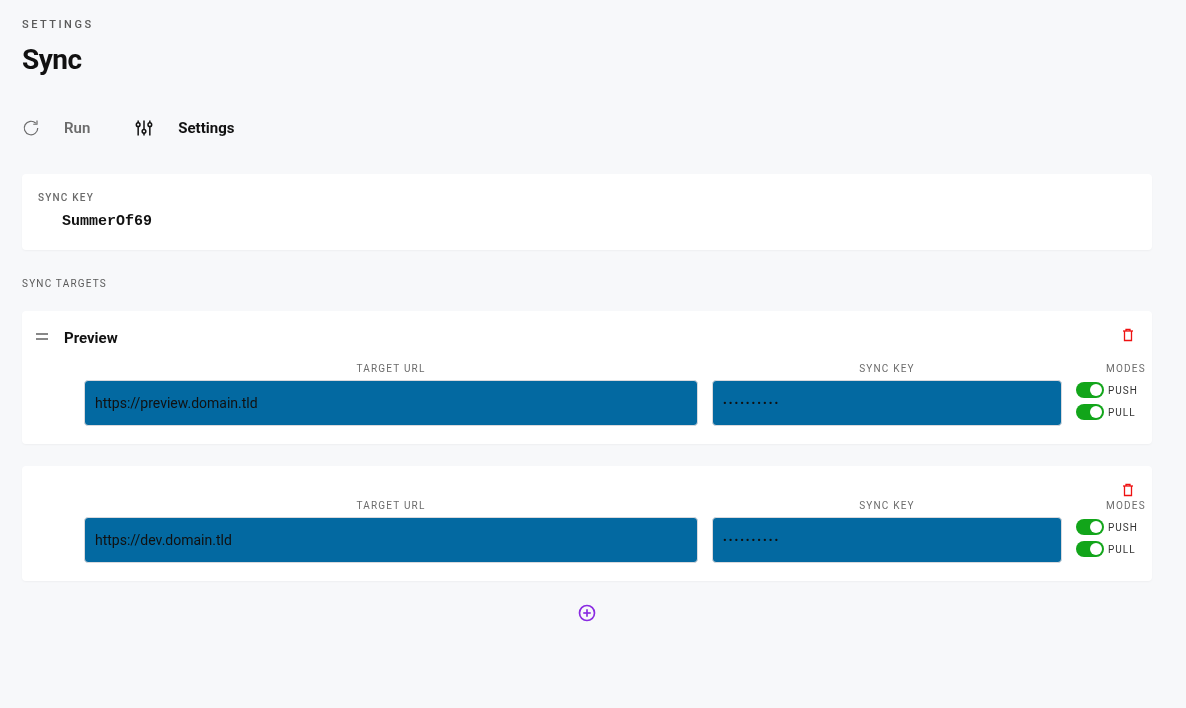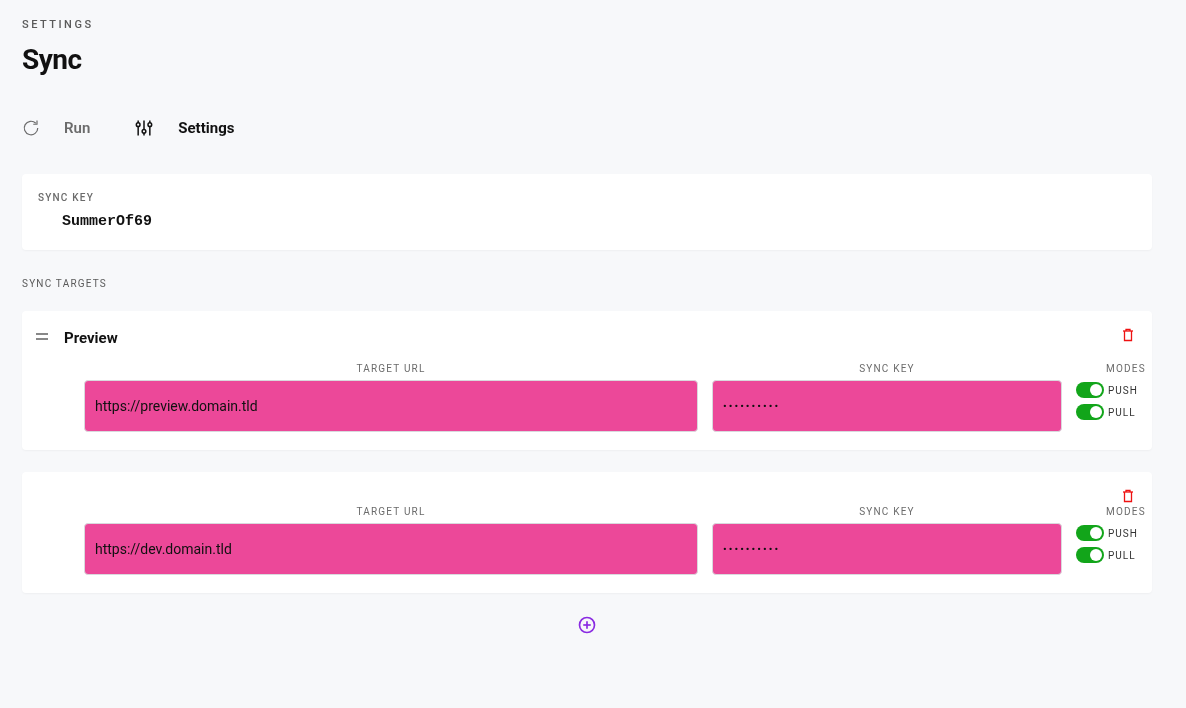--- a/index.html
+++ b/index.html
@@ -117,29 +117,29 @@
   .field.key { flex: 0 0 350px; }
   .field.modes { flex: 0 0 100px; }
   .col-label {
     font-size: 10px;
     letter-spacing: 1.2px;
     color: #6b6b6b;
     font-weight: 400;
     text-align: center;
   }
   input[type=text], input[type=password] {
-    height: 52px;
+    height: 46px;
     border: 1px solid #d9d9dd;
     border-radius: 4px;
     padding: 0 10px;
     font-size: 14px;
     font-family: inherit;
     color: #111;
     outline: none;
-    background: #ec4899;
+    background: #0369a1;
   }
   input[type=password] {
     letter-spacing: 2px;
     font-size: 11px;
   }
   .modes-rows {
     display: flex;
     flex-direction: column;
     gap: 6px;
     margin-top: 2px;

